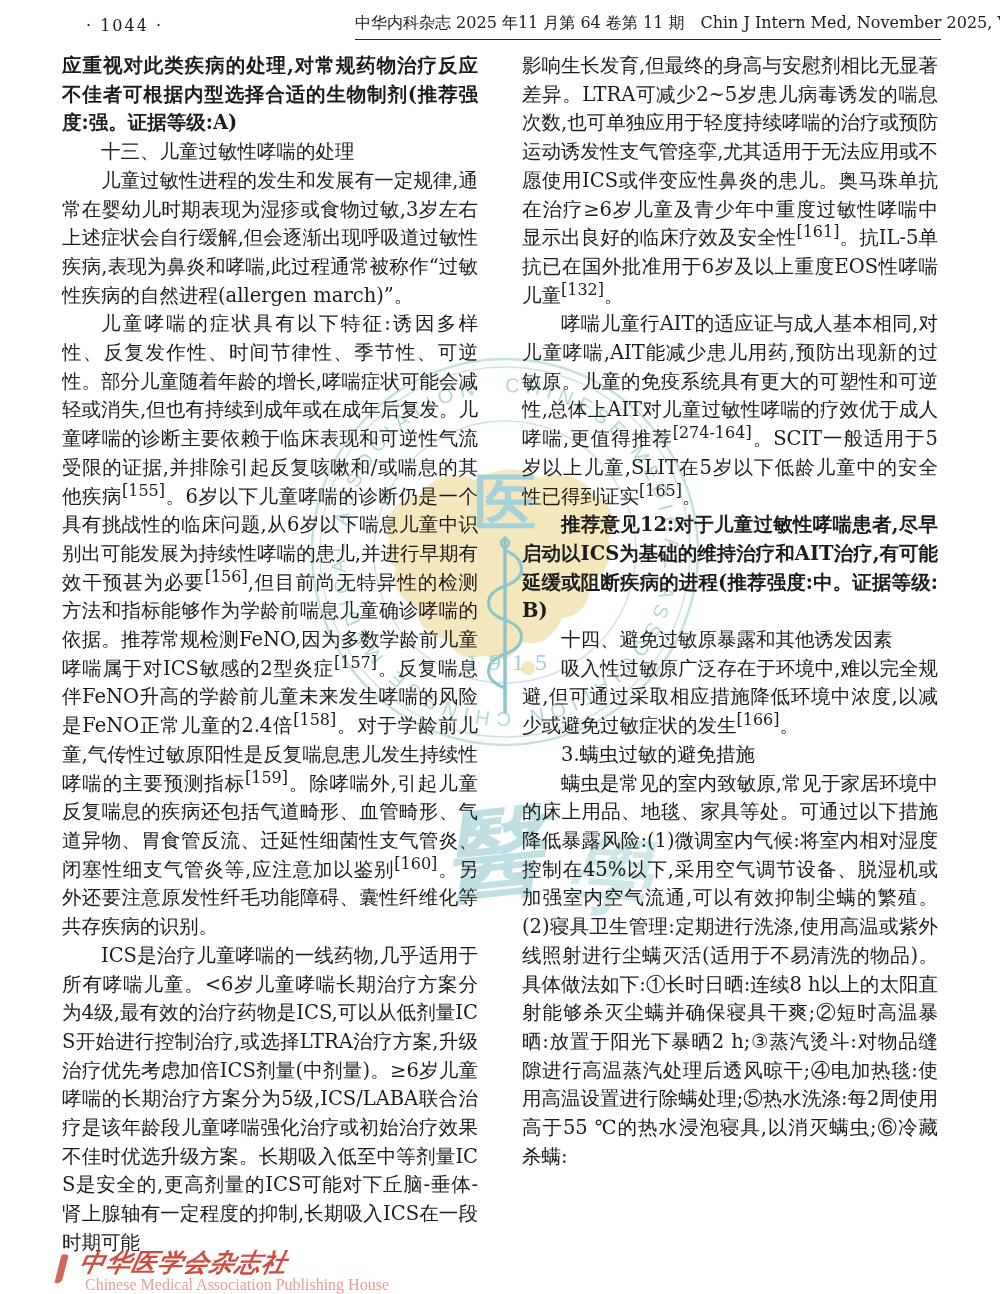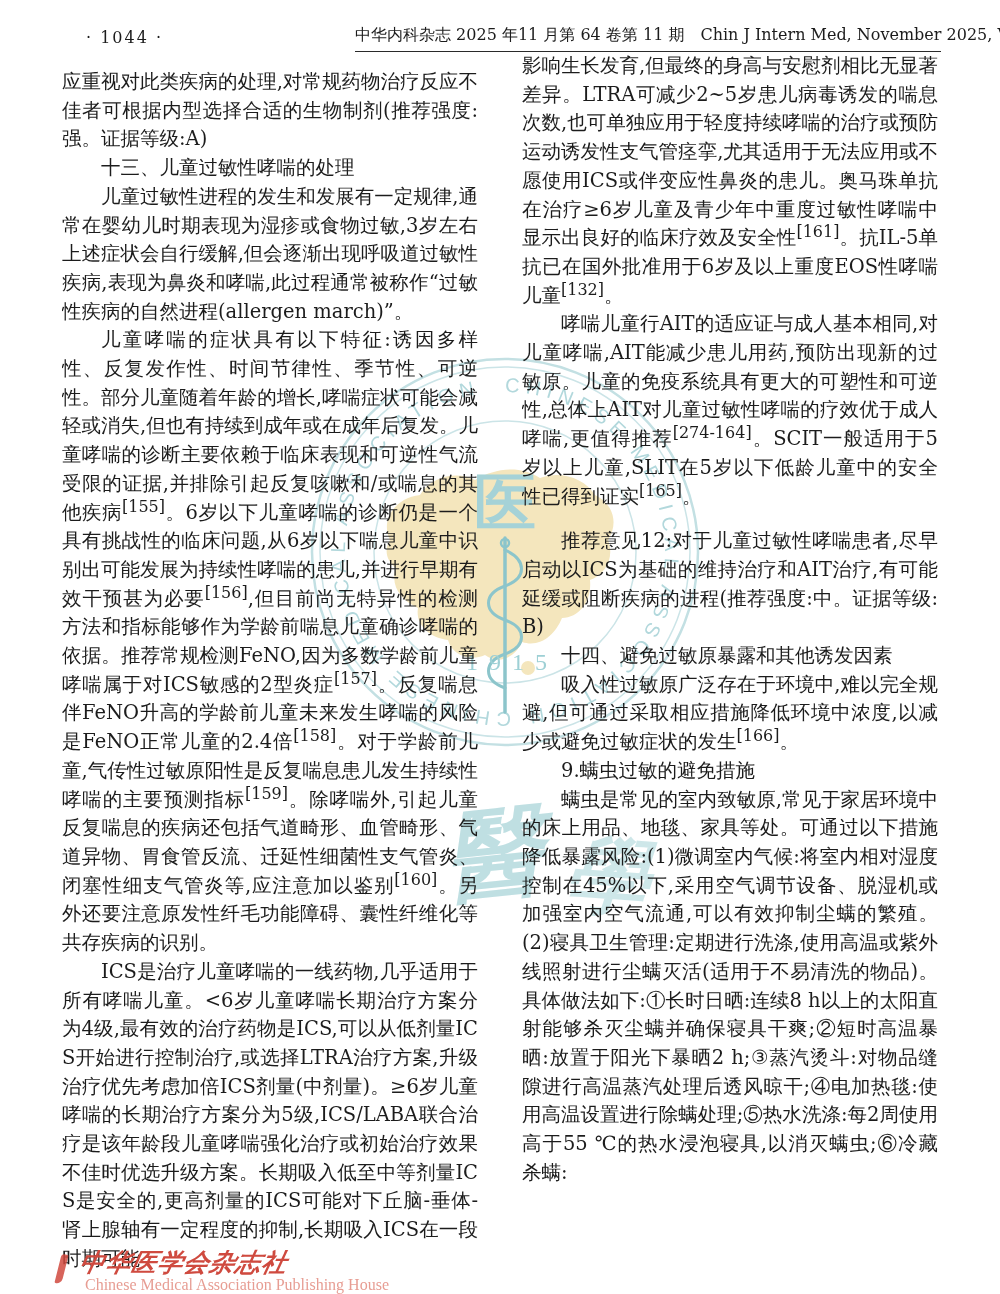--- a/index.html
+++ b/index.html
@@ -2,42 +2,42 @@
 <html><head>
 <meta charset="utf-8">
 <style>
   html,body{margin:0;padding:0;background:#e8e8e8;}
   .page{
     position:relative;width:1000px;height:1294px;background:#ffffff;
     overflow:hidden;margin:0 auto;
     font-family:"DejaVu Serif","Liberation Serif",serif;
   }
   
-  .header{position:absolute;top:16px;left:0;width:824px;height:40px;z-index:4;}
+  .header{position:absolute;top:4px;left:0;width:824px;height:40px;z-index:4;}
   .page-num{
     position:absolute;left:86px;top:12px;font-size:16px;color:#1c1c1c;letter-spacing:2px;
   }
   .journal-line{
     position:absolute;left:355px;top:9px;width:586px;
     border-bottom:1.5px solid #2a2a2a;padding-bottom:5px;
     font-size:16px;color:#1c1c1c;white-space:nowrap;text-align:center;
   }
   .journal-line .cn{margin-right:16px;}
   
   .col{
     position:absolute;top:52px;width:416px;height:1238px;overflow:hidden;
     font-size:19.5px;line-height:28.7px;color:#1c1c1c;
     text-align:justify;text-justify:inter-ideograph;word-break:break-all;
     z-index:2;
   }
   .col-left{left:62px;}
   .col-right{left:522px;}
   .col p{margin:0;text-indent:2em;}
   .col p.no-indent{text-indent:0;}
-  .col p.bold{font-weight:normal;margin-top:16px;}
+  .col p.bold{font-weight:bold;}
   .col sup{font-size:16px;line-height:0;vertical-align:super;}
   
   .watermark{position:absolute;left:0;top:0;z-index:1;pointer-events:none;}
   .wm-script{
     position:absolute;z-index:1;pointer-events:none;color:rgba(138,197,203,0.55);
     font-style:italic;font-weight:bold;font-family:"DejaVu Serif",serif;
   }
   .wm-script.g1{left:445px;top:790px;font-size:98px;transform:rotate(-6deg);}
   .wm-script.g2{left:565px;top:820px;font-size:84px;color:rgba(138,197,203,0.42);transform:rotate(4deg);}
   
@@ -117,21 +117,21 @@
     <p>儿童哮喘的症状具有以下特征:诱因多样性、反复发作性、时间节律性、季节性、可逆性。部分儿童随着年龄的增长,哮喘症状可能会减轻或消失,但也有持续到成年或在成年后复发。儿童哮喘的诊断主要依赖于临床表现和可逆性气流受限的证据,并排除引起反复咳嗽和/或喘息的其他疾病<sup>[155]</sup>。6岁以下儿童哮喘的诊断仍是一个具有挑战性的临床问题,从6岁以下喘息儿童中识别出可能发展为持续性哮喘的患儿,并进行早期有效干预甚为必要<sup>[156]</sup>,但目前尚无特异性的检测方法和指标能够作为学龄前喘息儿童确诊哮喘的依据。推荐常规检测FeNO,因为多数学龄前儿童哮喘属于对ICS敏感的2型炎症<sup>[157]</sup>。反复喘息伴FeNO升高的学龄前儿童未来发生哮喘的风险是FeNO正常儿童的2.4倍<sup>[158]</sup>。对于学龄前儿童,气传性过敏原阳性是反复喘息患儿发生持续性哮喘的主要预测指标<sup>[159]</sup>。除哮喘外,引起儿童反复喘息的疾病还包括气道畸形、血管畸形、气道异物、胃食管反流、迁延性细菌性支气管炎、闭塞性细支气管炎等,应注意加以鉴别<sup>[160]</sup>。另外还要注意原发性纤毛功能障碍、囊性纤维化等共存疾病的识别。</p>
     <p>ICS是治疗儿童哮喘的一线药物,几乎适用于所有哮喘儿童。&lt;6岁儿童哮喘长期治疗方案分为4级,最有效的治疗药物是ICS,可以从低剂量ICS开始进行控制治疗,或选择LTRA治疗方案,升级治疗优先考虑加倍ICS剂量(中剂量)。≥6岁儿童哮喘的长期治疗方案分为5级,ICS/LABA联合治疗是该年龄段儿童哮喘强化治疗或初始治疗效果不佳时优选升级方案。长期吸入低至中等剂量ICS是安全的,更高剂量的ICS可能对下丘脑-垂体-肾上腺轴有一定程度的抑制,长期吸入ICS在一段时期可能</p>
   </div>
 
   <div class="col col-right">
     <p class="no-indent">影响生长发育,但最终的身高与安慰剂相比无显著差异。LTRA可减少2~5岁患儿病毒诱发的喘息次数,也可单独应用于轻度持续哮喘的治疗或预防运动诱发性支气管痉挛,尤其适用于无法应用或不愿使用ICS或伴变应性鼻炎的患儿。奥马珠单抗在治疗≥6岁儿童及青少年中重度过敏性哮喘中显示出良好的临床疗效及安全性<sup>[161]</sup>。抗IL-5单抗已在国外批准用于6岁及以上重度EOS性哮喘儿童<sup>[132]</sup>。</p>
     <p>哮喘儿童行AIT的适应证与成人基本相同,对儿童哮喘,AIT能减少患儿用药,预防出现新的过敏原。儿童的免疫系统具有更大的可塑性和可逆性,总体上AIT对儿童过敏性哮喘的疗效优于成人哮喘,更值得推荐<sup>[274-164]</sup>。SCIT一般适用于5岁以上儿童,SLIT在5岁以下低龄儿童中的安全性已得到证实<sup>[165]</sup>。</p>
     <p class="bold">推荐意见12:对于儿童过敏性哮喘患者,尽早启动以ICS为基础的维持治疗和AIT治疗,有可能延缓或阻断疾病的进程(推荐强度:中。证据等级:B)</p>
     <p>十四、避免过敏原暴露和其他诱发因素</p>
     <p>吸入性过敏原广泛存在于环境中,难以完全规避,但可通过采取相应措施降低环境中浓度,以减少或避免过敏症状的发生<sup>[166]</sup>。</p>
-    <p>9.螨虫过敏的避免措施</p>
+    <p>3.螨虫过敏的避免措施</p>
     <p>螨虫是常见的室内致敏原,常见于家居环境中的床上用品、地毯、家具等处。可通过以下措施降低暴露风险:(1)微调室内气候:将室内相对湿度控制在45%以下,采用空气调节设备、脱湿机或加强室内空气流通,可以有效抑制尘螨的繁殖。(2)寝具卫生管理:定期进行洗涤,使用高温或紫外线照射进行尘螨灭活(适用于不易清洗的物品)。具体做法如下:①长时日晒:连续8 h以上的太阳直射能够杀灭尘螨并确保寝具干爽;②短时高温暴晒:放置于阳光下暴晒2 h;③蒸汽烫斗:对物品缝隙进行高温蒸汽处理后透风晾干;④电加热毯:使用高温设置进行除螨处理;⑤热水洗涤:每2周使用高于55 ℃的热水浸泡寝具,以消灭螨虫;⑥冷藏杀螨:</p>
   </div>
 
   <div class="footer">
     <div class="red-dash"></div>
     <div class="pub-script">中华医学会杂志社</div>
     <div class="pub-en">Chinese Medical Association Publishing House</div>
   </div>
 
 </div>

